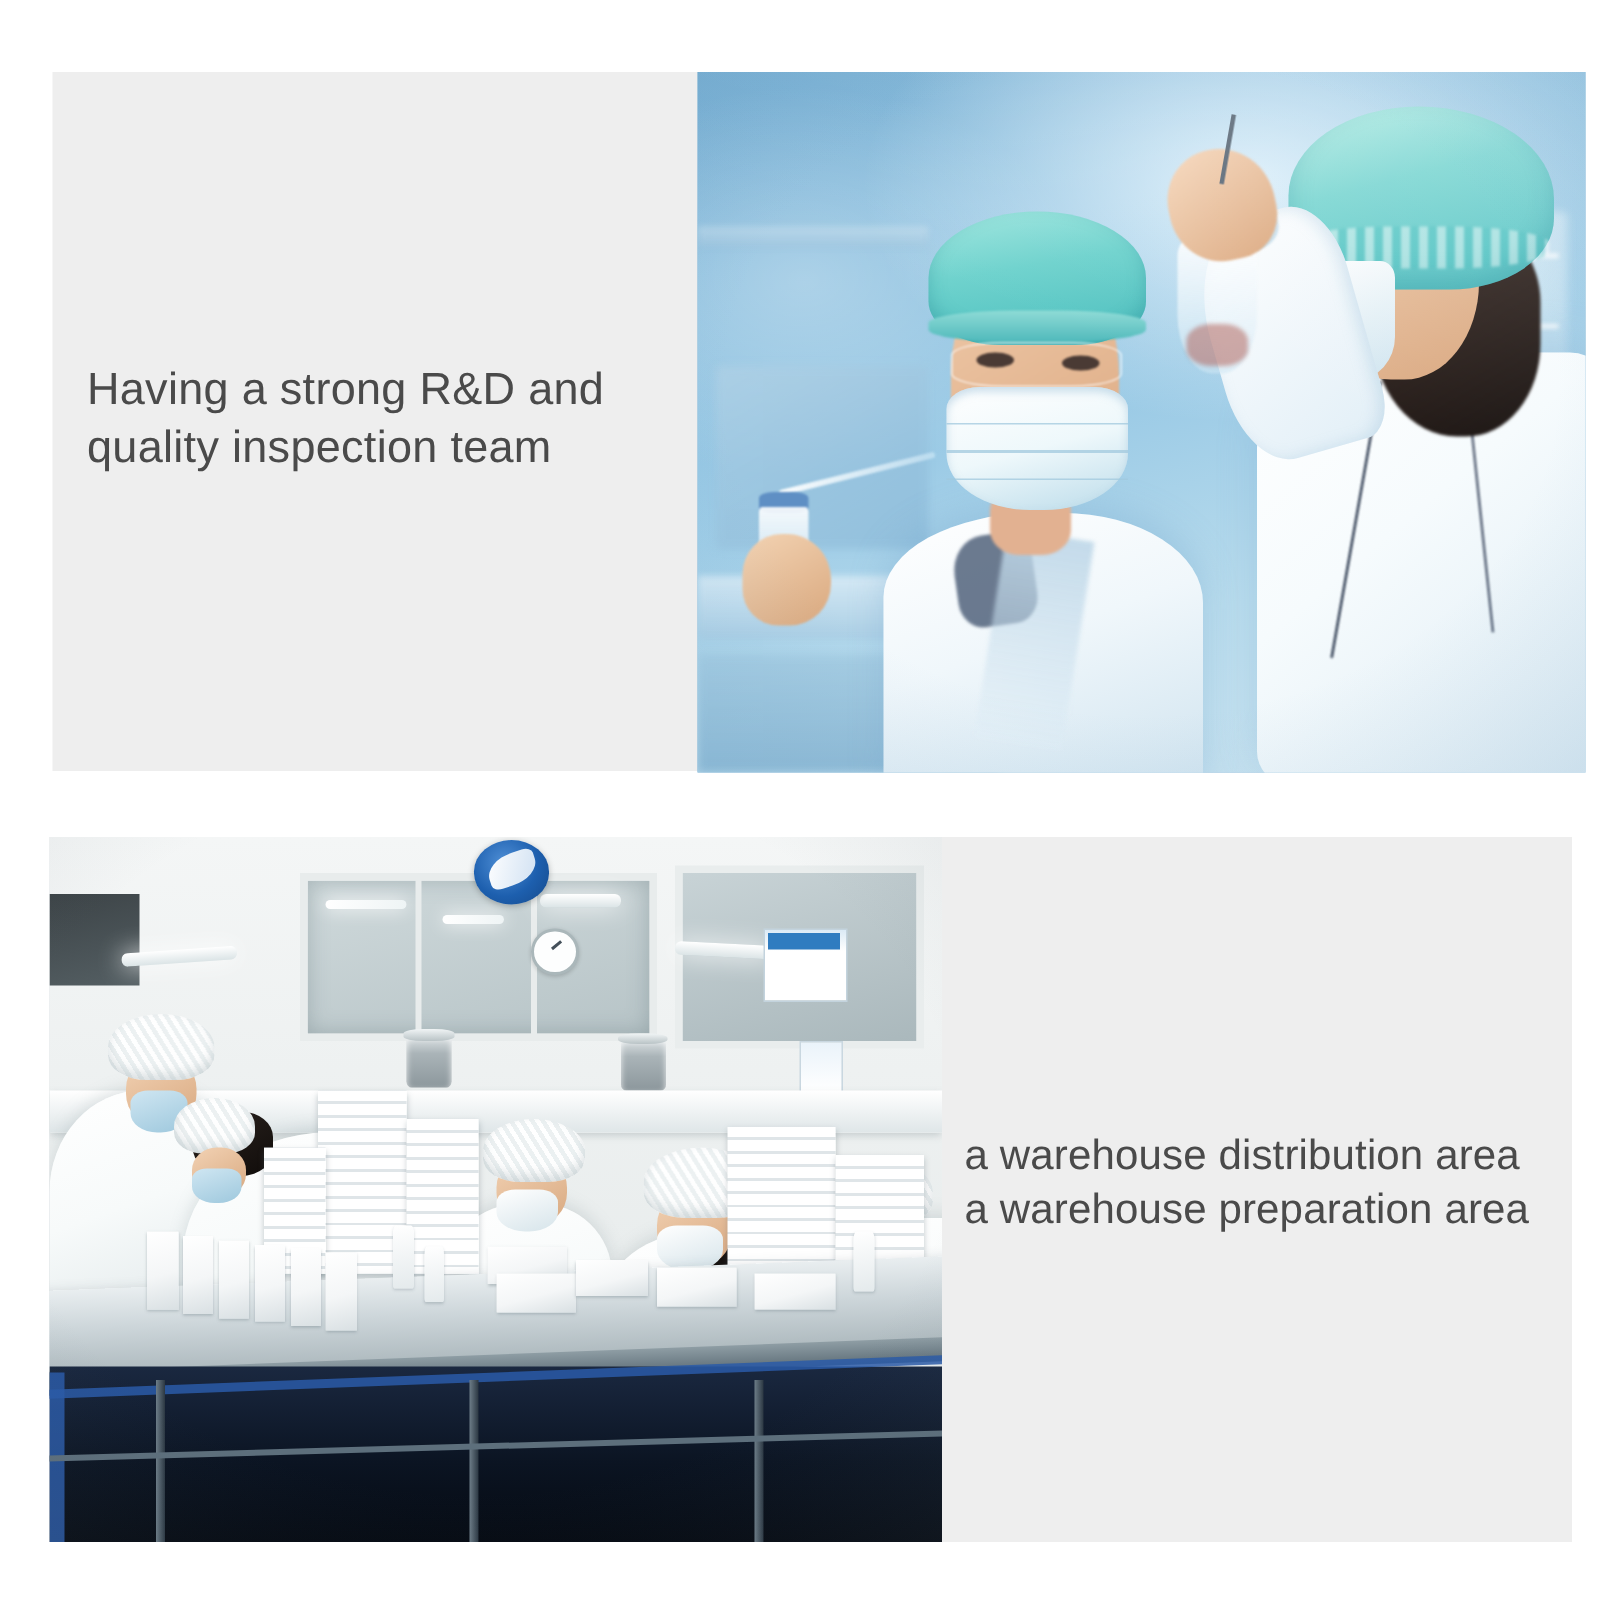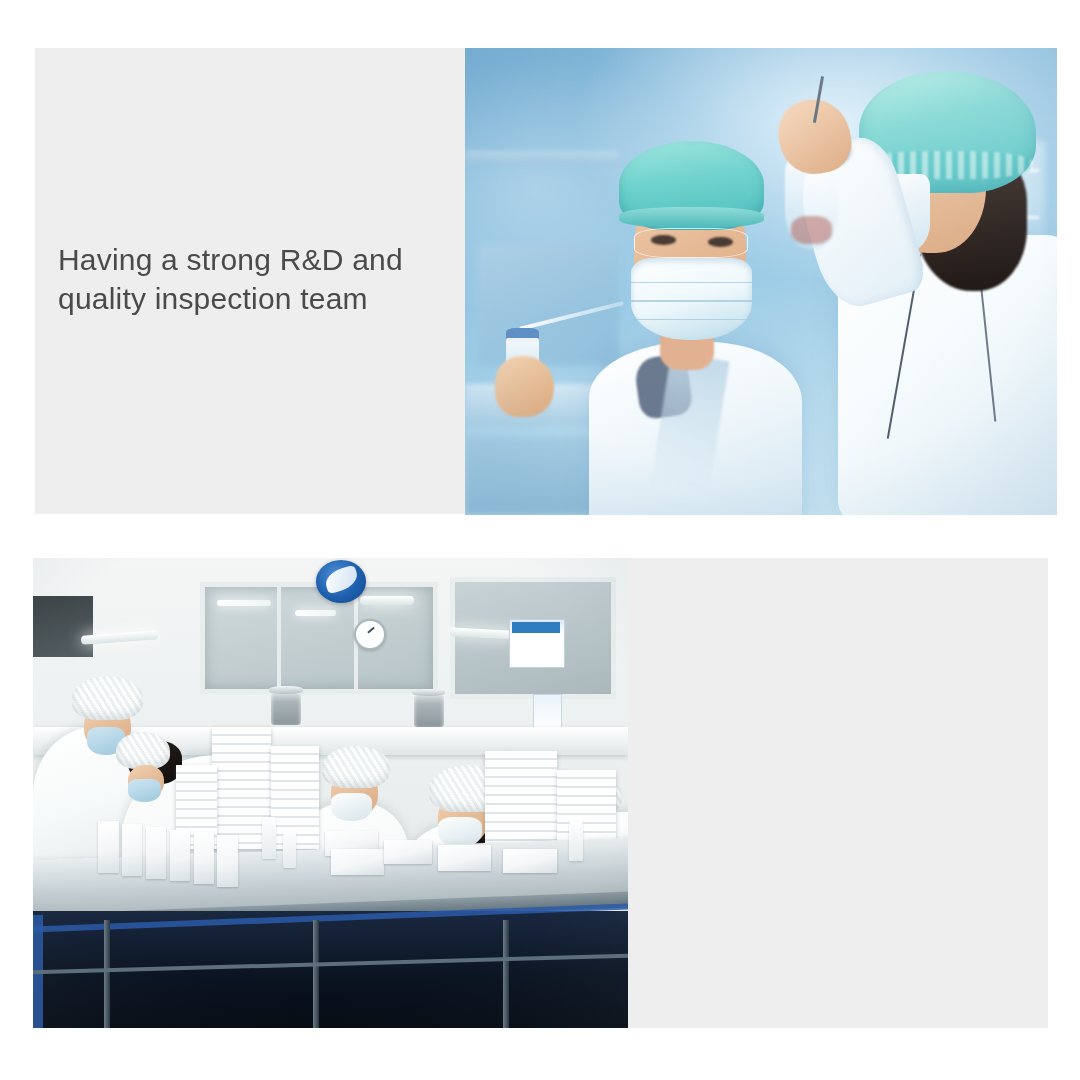--- a/index.html
+++ b/index.html
@@ -608,15 +608,17 @@
 
       <div class="bottle" style="left:38.5%; top:55%; width:2.3%; height:9%;"></div>
       <div class="bottle" style="left:42%; top:58%; width:2.2%; height:8%;"></div>
       <div class="bottle" style="left:90%; top:56%; width:2.4%; height:8.5%;"></div>
 
       <div class="vignette-2"></div>
     </div>
 
     <div class="panel-gray-bottom"></div>
 
+    <div class="caption-bottom">a warehouse distribution area
+a warehouse preparation area</div>
   </div>
 
 </div>
 
 </body></html>

